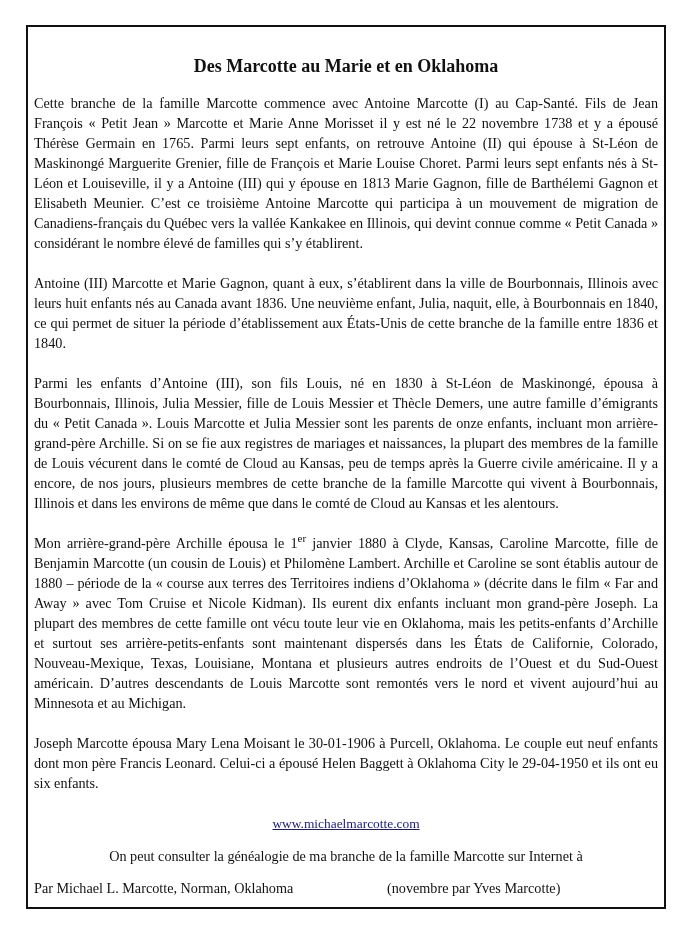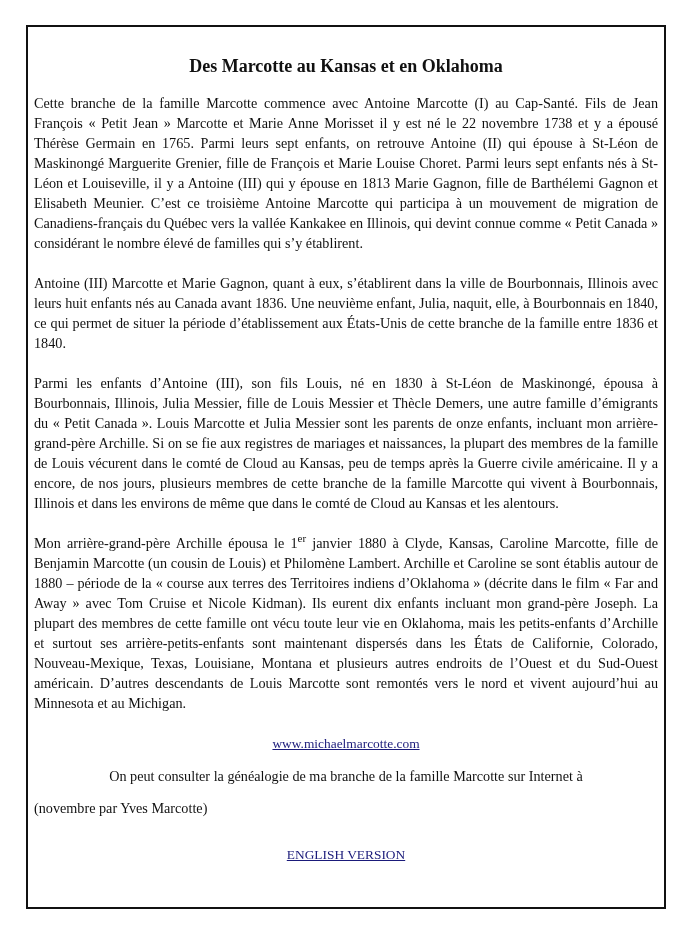--- a/index.html
+++ b/index.html
@@ -22,29 +22,31 @@
     .sig { display: flex; margin: 0 0 26px 0; }
     .sig .left { width: 353px; }
     .english { text-align: center; margin-top: 0; }
     sup { font-size: 11px; line-height: 0; }
   </style>
 </head>
 <body>
 
 <div class="frame">
   <div class="content">
-    <h1>Des Marcotte au Kansas et en Oklahoma</h1>
+    <h1>Des Marcotte au Marie et en Oklahoma</h1>
     <p>Cette branche de la famille Marcotte commence avec Antoine Marcotte (I) au Cap-Santé. Fils de Jean François « Petit Jean » Marcotte et Marie Anne Morisset il y est né le 22 novembre 1738 et y a épousé Thérèse Germain en 1765. Parmi leurs sept enfants, on retrouve Antoine (II) qui épouse à St-Léon de Maskinongé Marguerite Grenier, fille de François et Marie Louise Choret. Parmi leurs sept enfants nés à St-Léon et Louiseville, il y a Antoine (III) qui y épouse en 1813 Marie Gagnon, fille de Barthélemi Gagnon et Elisabeth Meunier. C’est ce troisième Antoine Marcotte qui participa à un mouvement de migration de Canadiens-français du Québec vers la vallée Kankakee en Illinois, qui devint connue comme « Petit Canada » considérant le nombre élevé de familles qui s’y établirent.</p>
     <p>Antoine (III) Marcotte et Marie Gagnon, quant à eux, s’établirent dans la ville de Bourbonnais, Illinois avec leurs huit enfants nés au Canada avant 1836. Une neuvième enfant, Julia, naquit, elle, à Bourbonnais en 1840, ce qui permet de situer la période d’établissement aux États-Unis de cette branche de la famille entre 1836 et 1840.</p>
     <p>Parmi les enfants d’Antoine (III), son fils Louis, né en 1830 à St-Léon de Maskinongé, épousa à Bourbonnais, Illinois, Julia Messier, fille de Louis Messier et Thècle Demers, une autre famille d’émigrants du « Petit Canada ». Louis Marcotte et Julia Messier sont les parents de onze enfants, incluant mon arrière-grand-père Archille. Si on se fie aux registres de mariages et naissances, la plupart des membres de la famille de Louis vécurent dans le comté de Cloud au Kansas, peu de temps après la Guerre civile américaine. Il y a encore, de nos jours, plusieurs membres de cette branche de la famille Marcotte qui vivent à Bourbonnais, Illinois et dans les environs de même que dans le comté de Cloud au Kansas et les alentours.</p>
     <p><span>Mon arrière-grand-père Archille épousa le 1</span><sup>er</sup><span> janvier 1880 à Clyde, Kansas, Caroline Marcotte, fille de Benjamin Marcotte (un cousin de Louis) et Philomène Lambert. Archille et Caroline se sont établis autour de 1880 – période de la « course aux terres des Territoires indiens d’Oklahoma » (décrite dans le film « Far and Away » avec Tom Cruise et Nicole Kidman). Ils eurent dix enfants incluant mon grand-père Joseph. La plupart des membres de cette famille ont vécu toute leur vie en Oklahoma, mais les petits-enfants d’Archille et surtout ses arrière-petits-enfants sont maintenant dispersés dans les États de Californie, Colorado, Nouveau-Mexique, Texas, Louisiane, Montana et plusieurs autres endroits de l’Ouest et du Sud-Ouest américain. D’autres descendants de Louis Marcotte sont remontés vers le nord et vivent aujourd’hui au Minnesota et au Michigan.</span></p>
+    <p>Joseph Marcotte épousa Mary Lena Moisant le 30-01-1906 à Purcell, Oklahoma. Le couple eut neuf enfants dont mon père Francis Leonard. Celui-ci a épousé Helen Baggett à Oklahoma City le 29-04-1950 et ils ont eu six enfants.</p>
     <div class="center">
       <a class="link">www.michaelmarcotte.com</a>
     </div>
     <div class="center">On peut consulter la généalogie de ma branche de la famille Marcotte sur Internet à</div>
     <div class="sig">
+      <span class="left">Par Michael L. Marcotte, Norman, Oklahoma</span>
       <span>(novembre par Yves Marcotte)</span>
     </div>
     <div class="english">
       <a class="link">ENGLISH VERSION</a>
     </div>
   </div>
 </div>
 
 </body></html>

